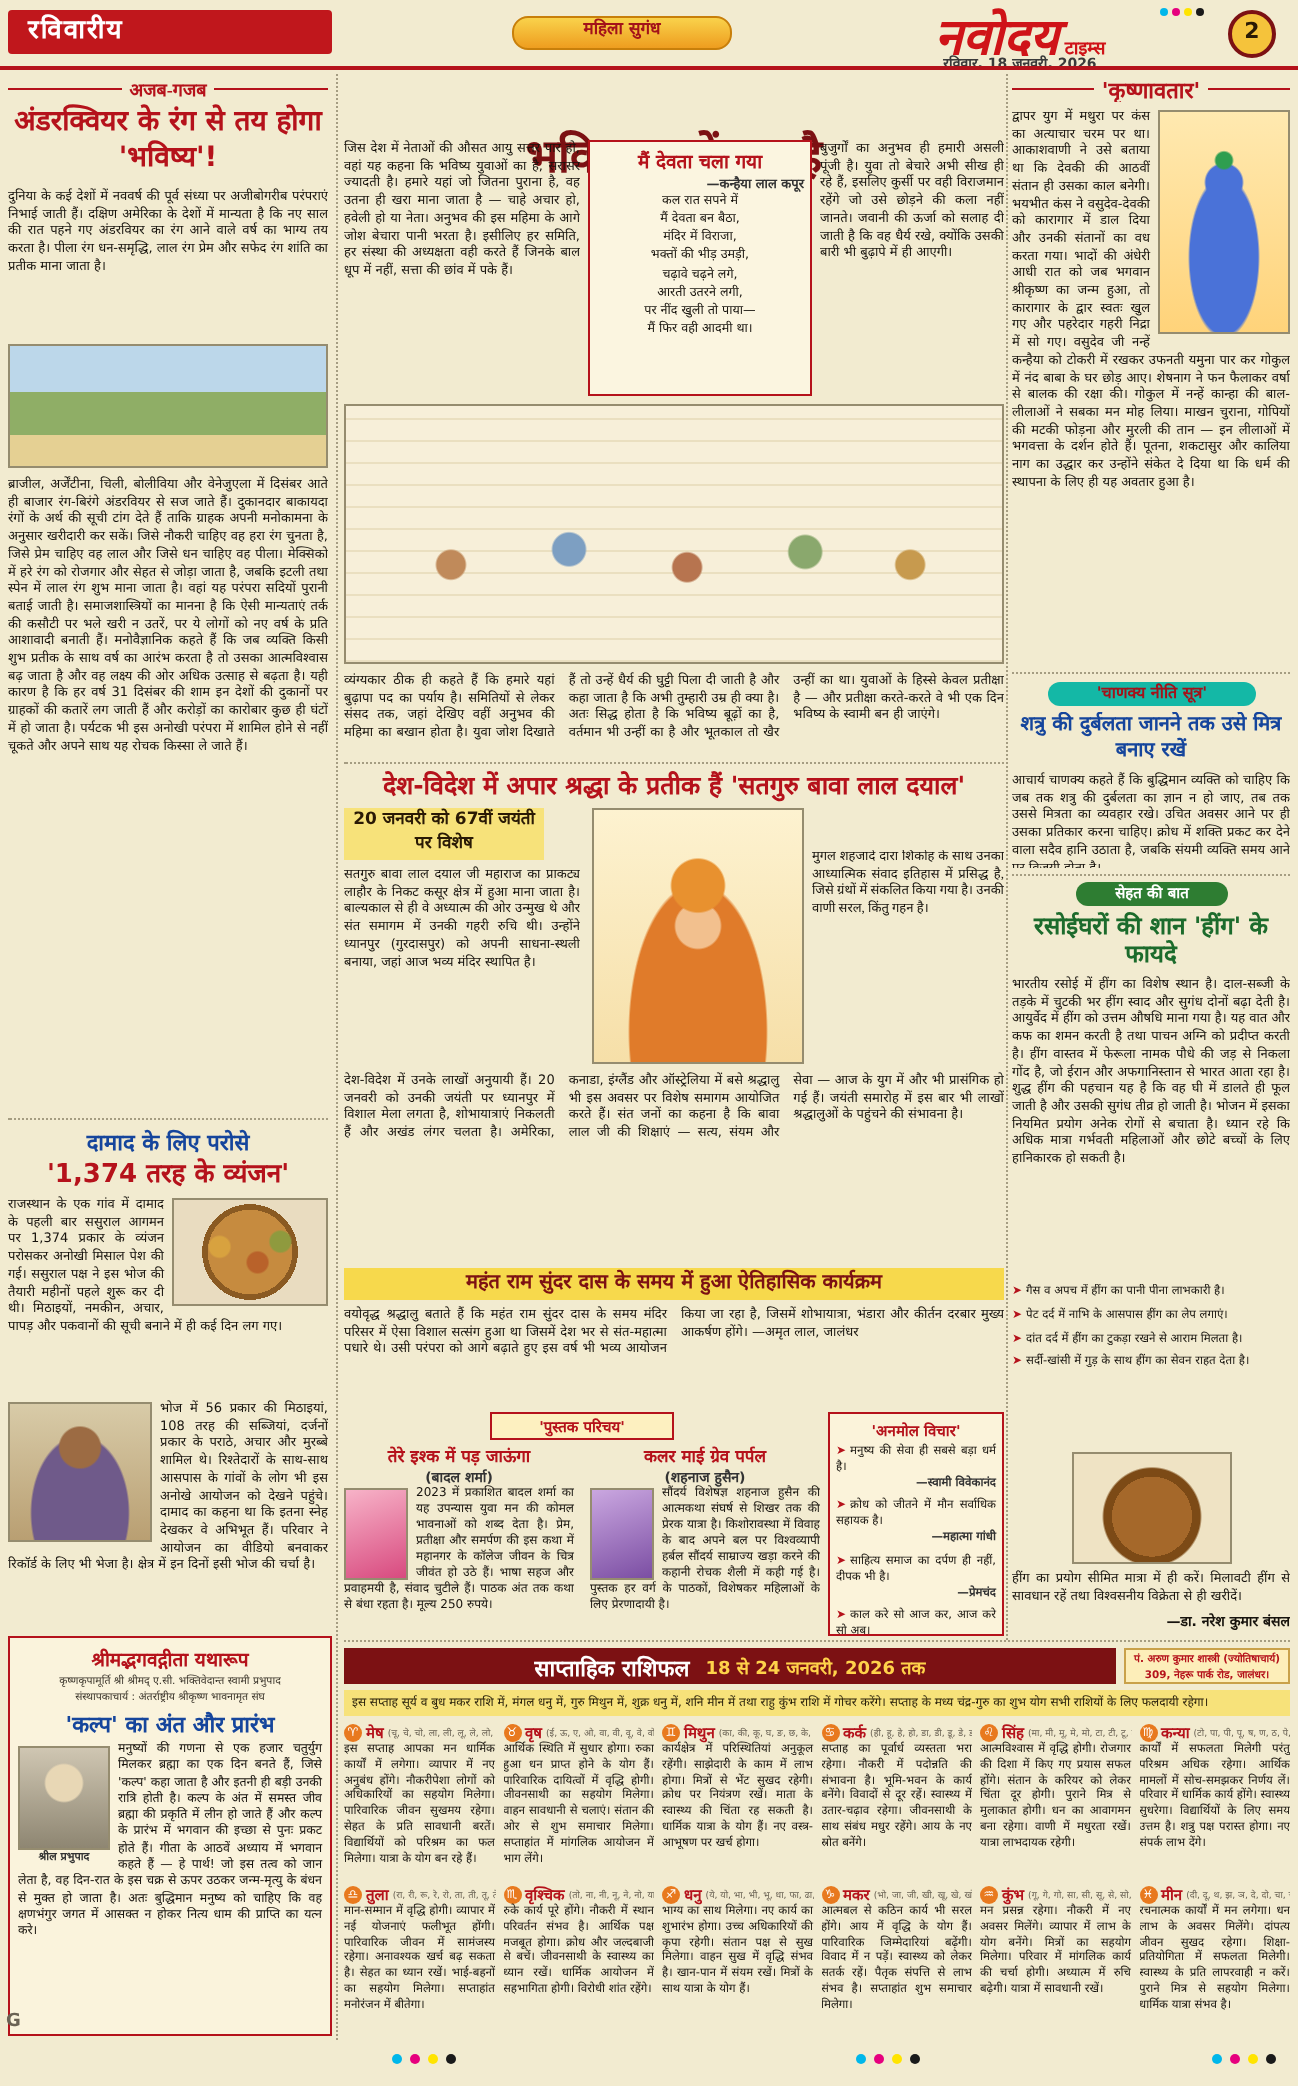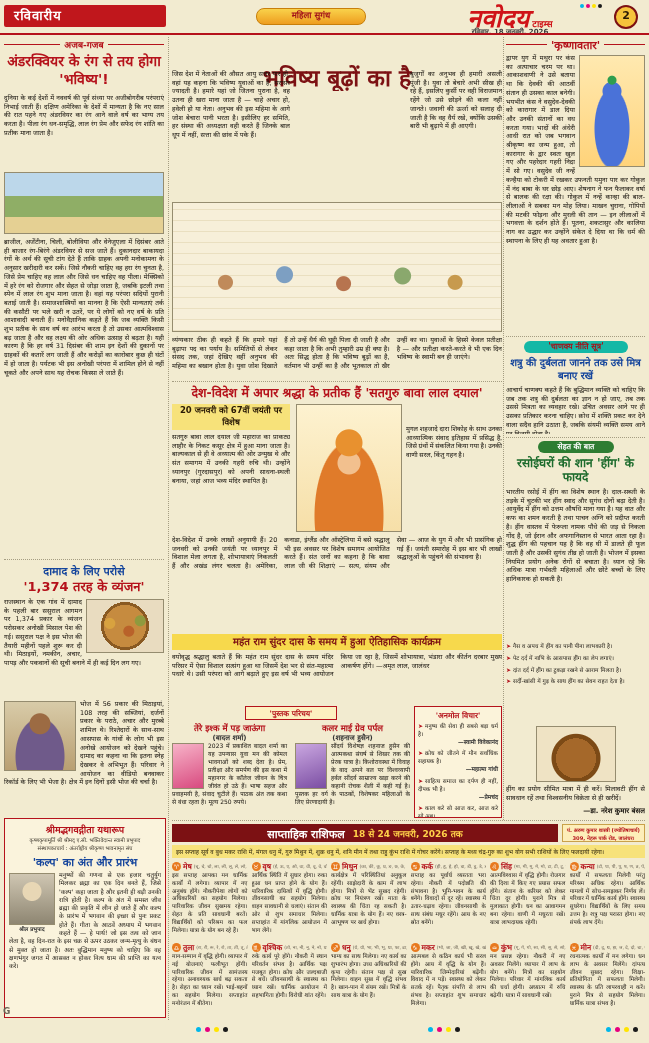--- a/index.html
+++ b/index.html
@@ -122,21 +122,21 @@
       <i class="d3"></i>
       <i class="d4"></i>
   </div>
   <div class="abs pagecircle" style="left:614px;top:5px;">2</div>
   <div class="abs center" style="left:428px;top:27px;width:164px;height:9px;font-size:7px;font-weight:bold;color:#3a3a3a;">रविवार, 18 जनवरी, 2026</div>
   <div class="abs redrule" style="left:0;top:33px;width:649px;height:2px;"></div>
 
   <div class="vsep" style="left:168px;top:37px;height:983px;"></div>
   <div class="vsep" style="left:503px;top:37px;height:783px;"></div>
 
-  <div class="abs tagline h-red" style="left:4px;top:38px;width:160px;height:12px;">
+  <div class="abs tagline h-red" style="left:4px;top:38px;width:160px;height:12px;font-family:Liberation Serif, serif;">
       <span>अजब-गजब</span>
     </div>
   <div class="abs h-red center" style="left:4px;top:52px;width:160px;height:40px;font-size:14px;line-height:1.3;text-align:center;">अंडरक्वियर के रंग से तय होगा 'भविष्य'!</div>
   <div class="abs tiny" style="left:4px;top:94px;width:160px;height:76px;">दुनिया के कई देशों में नववर्ष की पूर्व संध्या पर अजीबोगरीब परंपराएं निभाई जाती हैं। दक्षिण अमेरिका के देशों में मान्यता है कि नए साल की रात पहने गए अंडरवियर का रंग आने वाले वर्ष का भाग्य तय करता है। पीला रंग धन-समृद्धि, लाल रंग प्रेम और सफेद रंग शांति का प्रतीक माना जाता है।</div>
   <div class="abs img ph-bridge" style="left:4px;top:172px;width:160px;height:62px;"></div>
   <div class="abs tiny" style="left:4px;top:238px;width:160px;height:320px;">ब्राजील, अर्जेंटीना, चिली, बोलीविया और वेनेजुएला में दिसंबर आते ही बाजार रंग-बिरंगे अंडरवियर से सज जाते हैं। दुकानदार बाकायदा रंगों के अर्थ की सूची टांग देते हैं ताकि ग्राहक अपनी मनोकामना के अनुसार खरीदारी कर सकें। जिसे नौकरी चाहिए वह हरा रंग चुनता है, जिसे प्रेम चाहिए वह लाल और जिसे धन चाहिए वह पीला। मेक्सिको में हरे रंग को रोजगार और सेहत से जोड़ा जाता है, जबकि इटली तथा स्पेन में लाल रंग शुभ माना जाता है। वहां यह परंपरा सदियों पुरानी बताई जाती है। समाजशास्त्रियों का मानना है कि ऐसी मान्यताएं तर्क की कसौटी पर भले खरी न उतरें, पर ये लोगों को नए वर्ष के प्रति आशावादी बनाती हैं। मनोवैज्ञानिक कहते हैं कि जब व्यक्ति किसी शुभ प्रतीक के साथ वर्ष का आरंभ करता है तो उसका आत्मविश्वास बढ़ जाता है और वह लक्ष्य की ओर अधिक उत्साह से बढ़ता है। यही कारण है कि हर वर्ष 31 दिसंबर की शाम इन देशों की दुकानों पर ग्राहकों की कतारें लग जाती हैं और करोड़ों का कारोबार कुछ ही घंटों में हो जाता है। पर्यटक भी इस अनोखी परंपरा में शामिल होने से नहीं चूकते और अपने साथ यह रोचक किस्सा ले जाते हैं।</div>
 
   <div class="hsep" style="left:4px;top:559px;width:160px;"></div>
 
   <div class="abs h-blue center" style="left:4px;top:563px;width:160px;height:14px;font-size:11px;">दामाद के लिए परोसे</div>
@@ -160,29 +160,41 @@
         <span class="img ph-prabhu" style="display:block;width:46px;height:52px;"></span>
         <span class="cap">श्रील प्रभुपाद</span>
       </span>
       <span>मनुष्यों की गणना से एक हजार चतुर्युग मिलकर ब्रह्मा का एक दिन बनते हैं, जिसे 'कल्प' कहा जाता है और इतनी ही बड़ी उनकी रात्रि होती है। कल्प के अंत में समस्त जीव ब्रह्मा की प्रकृति में लीन हो जाते हैं और कल्प के प्रारंभ में भगवान की इच्छा से पुनः प्रकट होते हैं। गीता के आठवें अध्याय में भगवान कहते हैं — हे पार्थ! जो इस तत्व को जान लेता है, वह दिन-रात के इस चक्र से ऊपर उठकर जन्म-मृत्यु के बंधन से मुक्त हो जाता है। अतः बुद्धिमान मनुष्य को चाहिए कि वह क्षणभंगुर जगत में आसक्त न होकर नित्य धाम की प्राप्ति का यत्न करे।</span>
     </div>
   </div>
 
   <div class="abs h-maroon center" style="left:172px;top:36px;width:330px;height:30px;font-size:23px;margin-top:25px;">भविष्य बूढ़ों का है</div>
 
   <div class="abs tiny" style="left:172px;top:70px;width:118px;height:128px;">जिस देश में नेताओं की औसत आयु सत्तर पार हो, वहां यह कहना कि भविष्य युवाओं का है, सरासर ज्यादती है। हमारे यहां जो जितना पुराना है, वह उतना ही खरा माना जाता है — चाहे अचार हो, हवेली हो या नेता। अनुभव की इस महिमा के आगे जोश बेचारा पानी भरता है। इसीलिए हर समिति, हर संस्था की अध्यक्षता वही करते हैं जिनके बाल धूप में नहीं, सत्ता की छांव में पके हैं।</div>
+  <div class="abs poembox" style="left:294px;top:70px;width:112px;height:128px;">
+    <div class="h-red center" style="font-size:9.5px;">मैं देवता चला गया</div>
+    <div style="font-size:6.5px;font-weight:bold;text-align:right;color:#333;">—कन्हैया लाल कपूर</div>
+    <div class="prewrap center" style="font-size:6.3px;line-height:1.45;color:#17130d;">कल रात सपने में
+मैं देवता बन बैठा,
+मंदिर में विराजा,
+भक्तों की भीड़ उमड़ी,
+चढ़ावे चढ़ने लगे,
+आरती उतरने लगी,
+पर नींद खुली तो पाया—
+मैं फिर वही आदमी था।</div>
+  </div>
   <div class="abs tiny" style="left:410px;top:70px;width:92px;height:128px;">बुजुर्गों का अनुभव ही हमारी असली पूंजी है। युवा तो बेचारे अभी सीख ही रहे हैं, इसलिए कुर्सी पर वही विराजमान रहेंगे जो उसे छोड़ने की कला नहीं जानते। जवानी की ऊर्जा को सलाह दी जाती है कि वह धैर्य रखे, क्योंकि उसकी बारी भी बुढ़ापे में ही आएगी।</div>
 
   <div class="abs img ph-comic" style="left:172px;top:202px;width:330px;height:130px;"></div>
   <div class="abs tiny cols3" style="left:172px;top:336px;width:330px;height:42px;">व्यंग्यकार ठीक ही कहते हैं कि हमारे यहां बुढ़ापा पद का पर्याय है। समितियों से लेकर संसद तक, जहां देखिए वहीं अनुभव की महिमा का बखान होता है। युवा जोश दिखाते हैं तो उन्हें धैर्य की घुट्टी पिला दी जाती है और कहा जाता है कि अभी तुम्हारी उम्र ही क्या है। अतः सिद्ध होता है कि भविष्य बूढ़ों का है, वर्तमान भी उन्हीं का है और भूतकाल तो खैर उन्हीं का था। युवाओं के हिस्से केवल प्रतीक्षा है — और प्रतीक्षा करते-करते वे भी एक दिन भविष्य के स्वामी बन ही जाएंगे।</div>
 
   <div class="hsep" style="left:172px;top:381px;width:330px;"></div>
 
   <div class="abs h-red center" style="left:172px;top:384px;width:330px;height:17px;font-size:12.5px;">देश-विदेश में अपार श्रद्धा के प्रतीक हैं 'सतगुरु बावा लाल दयाल'</div>
-  <div class="abs hl-yellow center" style="left:172px;top:404px;width:118px;height:26px;font-size:8.5px;font-weight:bold;color:#2a1a05;line-height:1.45;">20 जनवरी को 67वीं जयंती पर विशेष</div>
+  <div class="abs hl-yellow center" style="left:172px;top:404px;width:100px;height:26px;font-size:8.5px;font-weight:bold;color:#2a1a05;line-height:1.45;">20 जनवरी को 67वीं जयंती पर विशेष</div>
   <div class="abs tiny" style="left:172px;top:433px;width:118px;height:99px;">सतगुरु बावा लाल दयाल जी महाराज का प्राकट्य लाहौर के निकट कसूर क्षेत्र में हुआ माना जाता है। बाल्यकाल से ही वे अध्यात्म की ओर उन्मुख थे और संत समागम में उनकी गहरी रुचि थी। उन्होंने ध्यानपुर (गुरदासपुर) को अपनी साधना-स्थली बनाया, जहां आज भव्य मंदिर स्थापित है।</div>
   <div class="abs img ph-satguru" style="left:296px;top:404px;width:106px;height:128px;"></div>
   <div class="abs tiny" style="left:406px;top:425px;width:96px;height:128px;font-family:Liberation Serif, serif;">मुगल शहजादे दारा शिकोह के साथ उनका आध्यात्मिक संवाद इतिहास में प्रसिद्ध है, जिसे ग्रंथों में संकलित किया गया है। उनकी वाणी सरल, किंतु गहन है।</div>
   <div class="abs tiny cols3" style="left:172px;top:536px;width:330px;height:94px;">देश-विदेश में उनके लाखों अनुयायी हैं। 20 जनवरी को उनकी जयंती पर ध्यानपुर में विशाल मेला लगता है, शोभायात्राएं निकलती हैं और अखंड लंगर चलता है। अमेरिका, कनाडा, इंग्लैंड और ऑस्ट्रेलिया में बसे श्रद्धालु भी इस अवसर पर विशेष समागम आयोजित करते हैं। संत जनों का कहना है कि बावा लाल जी की शिक्षाएं — सत्य, संयम और सेवा — आज के युग में और भी प्रासंगिक हो गई हैं। जयंती समारोह में इस बार भी लाखों श्रद्धालुओं के पहुंचने की संभावना है।</div>
 
   <div class="abs strip-head" style="left:172px;top:634px;width:330px;height:16px;">महंत राम सुंदर दास के समय में हुआ ऐतिहासिक कार्यक्रम</div>
   <div class="abs tiny cols2" style="left:172px;top:653px;width:330px;height:49px;">वयोवृद्ध श्रद्धालु बताते हैं कि महंत राम सुंदर दास के समय मंदिर परिसर में ऐसा विशाल सत्संग हुआ था जिसमें देश भर से संत-महात्मा पधारे थे। उसी परंपरा को आगे बढ़ाते हुए इस वर्ष भी भव्य आयोजन किया जा रहा है, जिसमें शोभायात्रा, भंडारा और कीर्तन दरबार मुख्य आकर्षण होंगे।   —अमृत लाल, जालंधर</div>
 
   <div class="abs" style="left:172px;top:706px;width:238px;height:112px;">
     <div class="label-box">'पुस्तक परिचय'</div>

